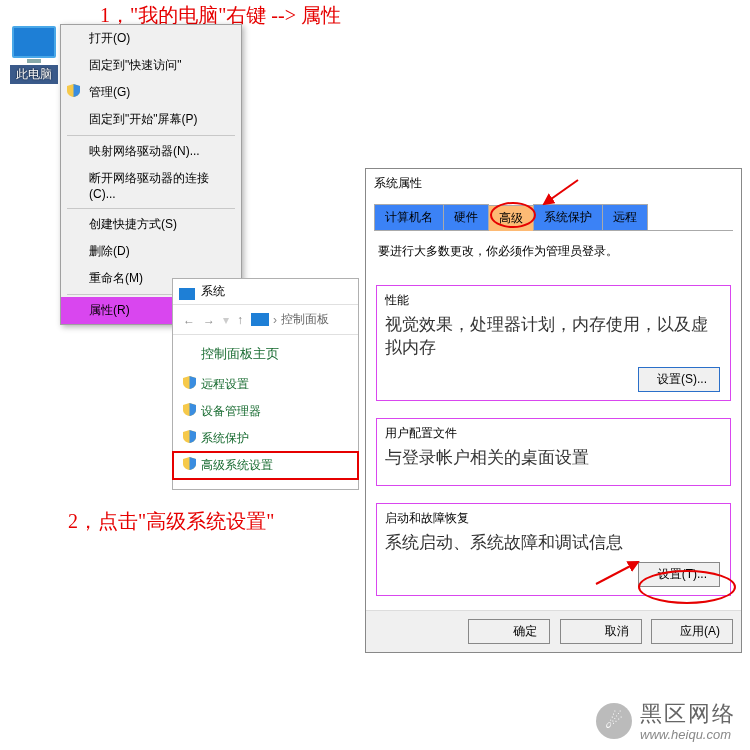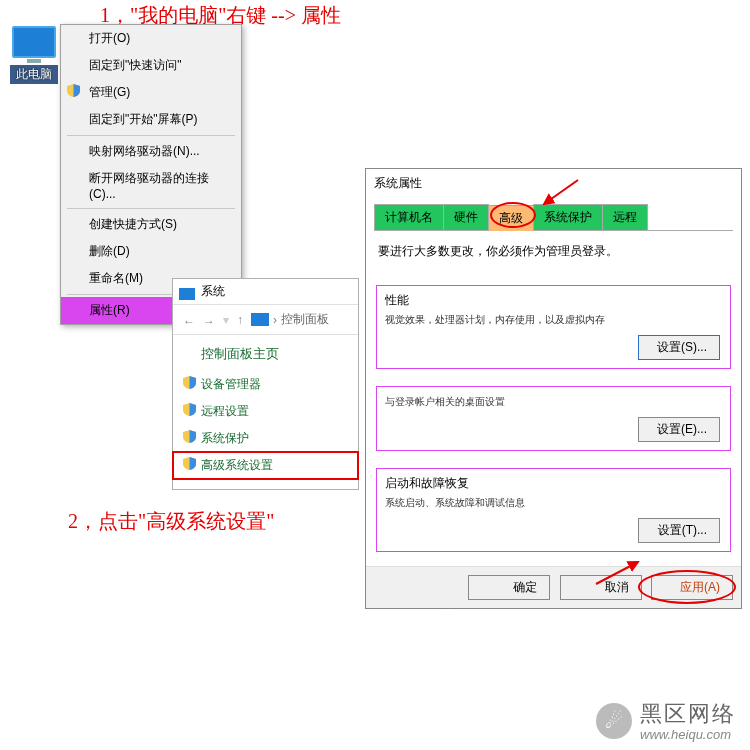--- a/index.html
+++ b/index.html
@@ -21,27 +21,27 @@
 .cp-nav .arr{margin:0 4px;color:#888}
 .cp-nav .mon2{width:18px;height:13px;background:#1e7fd6;margin:0 4px}
 .cp-heading{padding:10px 0 8px 28px;color:#166a2f;font-size:13px}
 .cp-link{padding:5px 0 5px 28px;color:#166a2f;font-size:12px;position:relative;cursor:pointer}
 .cp-link .shield-ico{position:absolute;left:10px;top:5px;width:13px;height:13px}
 .cp-link.hl{outline:2px solid #e60000;outline-offset:-1px}
 .dlg{position:absolute;left:365px;top:168px;width:375px;background:#fff;border:1px solid #888}
 .dlg-title{padding:6px 8px;font-size:12px}
 .dlg-body{padding:6px 8px 0}
 .tabs{display:flex;border-bottom:1px solid #aaa}
-.tabs .tab{padding:4px 10px;border:1px solid #aaa;border-bottom:none;margin-right:-1px;background:#22c55e;font-size:12px;cursor:pointer}
+.tabs .tab{padding:4px 10px;border:1px solid #aaa;border-bottom:none;margin-right:-1px;background:#3b82f6;font-size:12px;cursor:pointer}
 .tabs .tab.active{background:#fdba74;position:relative;top:1px}
 .tabs .tab.circ{position:relative}
 .note{padding:12px 4px 8px;font-size:12px}
 .group{border:1px solid #d946ef;margin:17px 2px 14px;padding:6px 8px 8px;position:relative}
 .group .glabel{font-size:12px;margin-bottom:4px}
-.group .gdesc{font-size:10px;color:#333;margin:2px 0 8px}
+.group .gdesc{font-size:17px;color:#333;margin:2px 0 8px}
 .btn{display:inline-block;border:1px solid #888;background:#f0f0f0;padding:3px 12px;font-size:12px;cursor:pointer;min-width:56px;}
 .btn.blue{border:1px solid #2a6fc9}
 .btn-row{text-align:right;padding-right:2px}
 .dlg-actions{background:#f0f0f0;padding:8px;text-align:right;border-top:1px solid #ddd}
 .dlg-actions .btn{margin-left:6px}
 .env-circ{position:absolute;border:2px solid #e60000;border-radius:50%}
 .arrow{position:absolute}
 .watermark{position:absolute;right:14px;bottom:8px;display:flex;align-items:center;gap:8px;color:#555}
 .watermark .logo{width:36px;height:36px;border-radius:50%;background:#bbb;display:flex;align-items:center;justify-content:center;color:#fff;font-size:20px}
 .watermark .cn{font-size:22px;font-weight:normal;color:#666;letter-spacing:2px}
@@ -94,27 +94,27 @@
     <div class="mon2"></div>
     <span style="color:#888">›</span>
     <span style="margin-left:4px">控制面板</span>
   </div>
   <div class="cp-heading">控制面板主页</div>
   <div class="cp-link"><span class="shield-ico">
         <svg viewBox="0 0 13 13">
           <path d="M6.5 0 L13 2 V7 C13 10 10 12.5 6.5 13 C3 12.5 0 10 0 7 V2 Z" fill="#f6c94a"></path>
           <path d="M6.5 0 L13 2 V7 C13 10 10 12.5 6.5 13 V0" fill="#3a8de0"></path>
         </svg>
-      </span><span>设备管理器</span></div>
+      </span><span>远程设置</span></div>
   <div class="cp-link"><span class="shield-ico">
         <svg viewBox="0 0 13 13">
           <path d="M6.5 0 L13 2 V7 C13 10 10 12.5 6.5 13 C3 12.5 0 10 0 7 V2 Z" fill="#f6c94a"></path>
           <path d="M6.5 0 L13 2 V7 C13 10 10 12.5 6.5 13 V0" fill="#3a8de0"></path>
         </svg>
-      </span><span>远程设置</span></div>
+      </span><span>设备管理器</span></div>
   <div class="cp-link"><span class="shield-ico">
         <svg viewBox="0 0 13 13">
           <path d="M6.5 0 L13 2 V7 C13 10 10 12.5 6.5 13 C3 12.5 0 10 0 7 V2 Z" fill="#f6c94a"></path>
           <path d="M6.5 0 L13 2 V7 C13 10 10 12.5 6.5 13 V0" fill="#3a8de0"></path>
         </svg>
       </span><span>系统保护</span></div>
   <div class="cp-link hl"><span class="shield-ico">
         <svg viewBox="0 0 13 13">
           <path d="M6.5 0 L13 2 V7 C13 10 10 12.5 6.5 13 C3 12.5 0 10 0 7 V2 Z" fill="#f6c94a"></path>
           <path d="M6.5 0 L13 2 V7 C13 10 10 12.5 6.5 13 V0" fill="#3a8de0"></path>
@@ -132,33 +132,33 @@
       <div class="tab">系统保护</div>
       <div class="tab">远程</div>
     </div>
     <div class="note">要进行大多数更改，你必须作为管理员登录。</div>
     <div class="group">
       <div class="glabel">性能</div>
       <div class="gdesc">视觉效果，处理器计划，内存使用，以及虚拟内存</div>
       <div class="btn-row"><span class="btn blue">设置(S)...</span></div>
     </div>
     <div class="group">
+      <div class="glabel">用户配置文件</div>
       <div class="gdesc">与登录帐户相关的桌面设置</div>
-      <div class="btn-row"><span class="btn">设置(E)...</span></div>
     </div>
     <div class="group">
       <div class="glabel">启动和故障恢复</div>
       <div class="gdesc">系统启动、系统故障和调试信息</div>
       <div class="btn-row"><span class="btn">设置(T)...</span></div>
     </div>
   </div>
   <div class="dlg-actions">
     <span class="btn">确定</span>
     <span class="btn">取消</span>
-    <span class="btn" style="color:#c2410c">应用(A)</span>
+    <span class="btn" style="color:#000000">应用(A)</span>
   </div>
 </div>
 
 <div class="env-circ" style="left:490px;top:202px;width:42px;height:22px"></div>
 <div class="env-circ" style="left:638px;top:570px;width:94px;height:30px"></div>
 
 <svg class="arrow" style="left:540px;top:178px" width="40" height="30">
     <defs>
       <marker id="ah1" markerWidth="6" markerHeight="6" refX="5" refY="3" orient="auto">
         <path d="M0,0 L6,3 L0,6 Z" fill="#e60000"></path>

